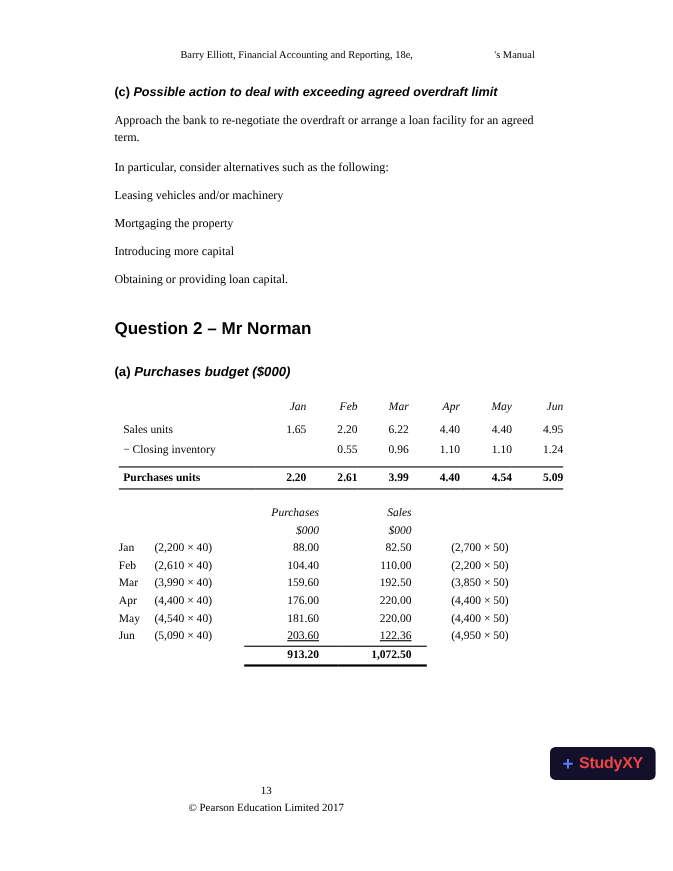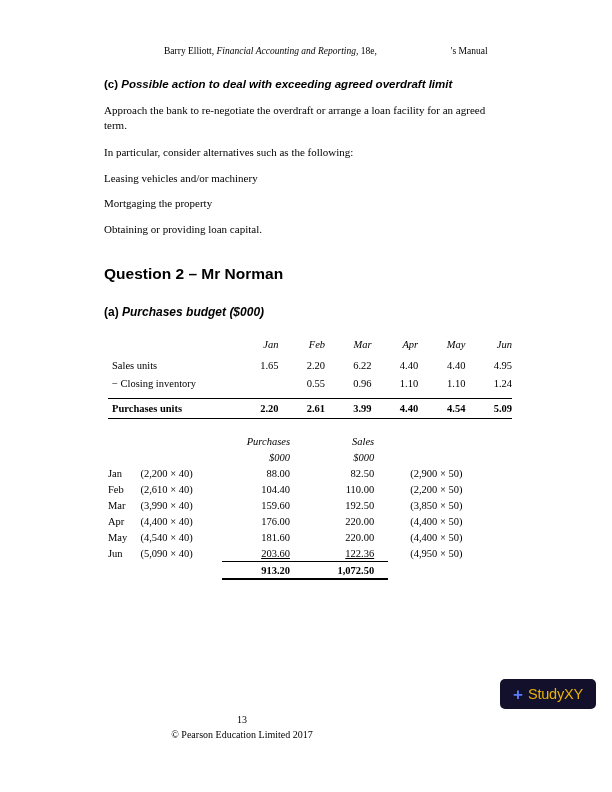--- a/index.html
+++ b/index.html
@@ -29,21 +29,21 @@
   }
 
   
   .running-head {
     font-size: 9.5px;
     font-family: "Liberation Serif", serif;
     text-align: left;
     padding-left: 60px;
     white-space: nowrap;
   }
-  .running-head .italic { font-style: italic; }
+  .running-head .italic { }
   .running-head .gap { display: inline-block; width: 74px; }
 
   
   .head-c {
     margin-top: 22px;
     font-family: "Liberation Sans", sans-serif;
     font-weight: bold;
     font-style: italic;
     font-size: 11.5px;
   }
@@ -160,24 +160,24 @@
     gap: 5px;
   }
   .badge .plus {
     color: #5b7cfa;
     font-family: "Liberation Sans", sans-serif;
     font-size: 17px;
     font-weight: bold;
     line-height: 1;
   }
   .badge .brand {
-    color: #eab308;
+    color: #ef4444;
     font-family: "Liberation Sans", sans-serif;
     font-size: 14.5px;
-    font-weight: normal;
+    font-weight: bold;
     letter-spacing: -0.2px;
   }
 </style>
 </head>
 <body>
 
 <div class="page">
 
   <div class="content">
 
@@ -188,20 +188,21 @@
 
     <div class="head-c">
       <span class="nonital">(c)</span>
       <span>Possible action to deal with exceeding agreed overdraft limit</span>
     </div>
 
     <p class="body">Approach the bank to re-negotiate the overdraft or arrange a loan facility for an agreed term.</p>
     <p class="body">In particular, consider alternatives such as the following:</p>
     <p class="body tight">Leasing vehicles and/or machinery</p>
     <p class="body tight">Mortgaging the property</p>
+    <p class="body tight">Introducing more capital</p>
     <p class="body tight">Obtaining or providing loan capital.</p>
 
     <h2 class="question">Question 2 – Mr Norman</h2>
 
     <h3 class="sub">
       <span class="nonital">(a)</span>
       <span>Purchases budget ($000)</span>
     </h3>
 
     <table class="budget">
@@ -265,21 +266,21 @@
           <td class="w-pur w-hdr">$000</td>
           <td class="w-sal w-hdr">$000</td>
           <td class="w-note"></td>
         </tr>
 
         <tr>
           <td class="w-month">Jan</td>
           <td class="w-calc">(2,200 × 40)</td>
           <td class="w-pur">88.00</td>
           <td class="w-sal">82.50</td>
-          <td class="w-note">(2,900 × 50)</td>
+          <td class="w-note">(2,700 × 50)</td>
         </tr>
         <tr>
           <td class="w-month">Feb</td>
           <td class="w-calc">(2,610 × 40)</td>
           <td class="w-pur">104.40</td>
           <td class="w-sal">110.00</td>
           <td class="w-note">(2,200 × 50)</td>
         </tr>
         <tr>
           <td class="w-month">Mar</td>

